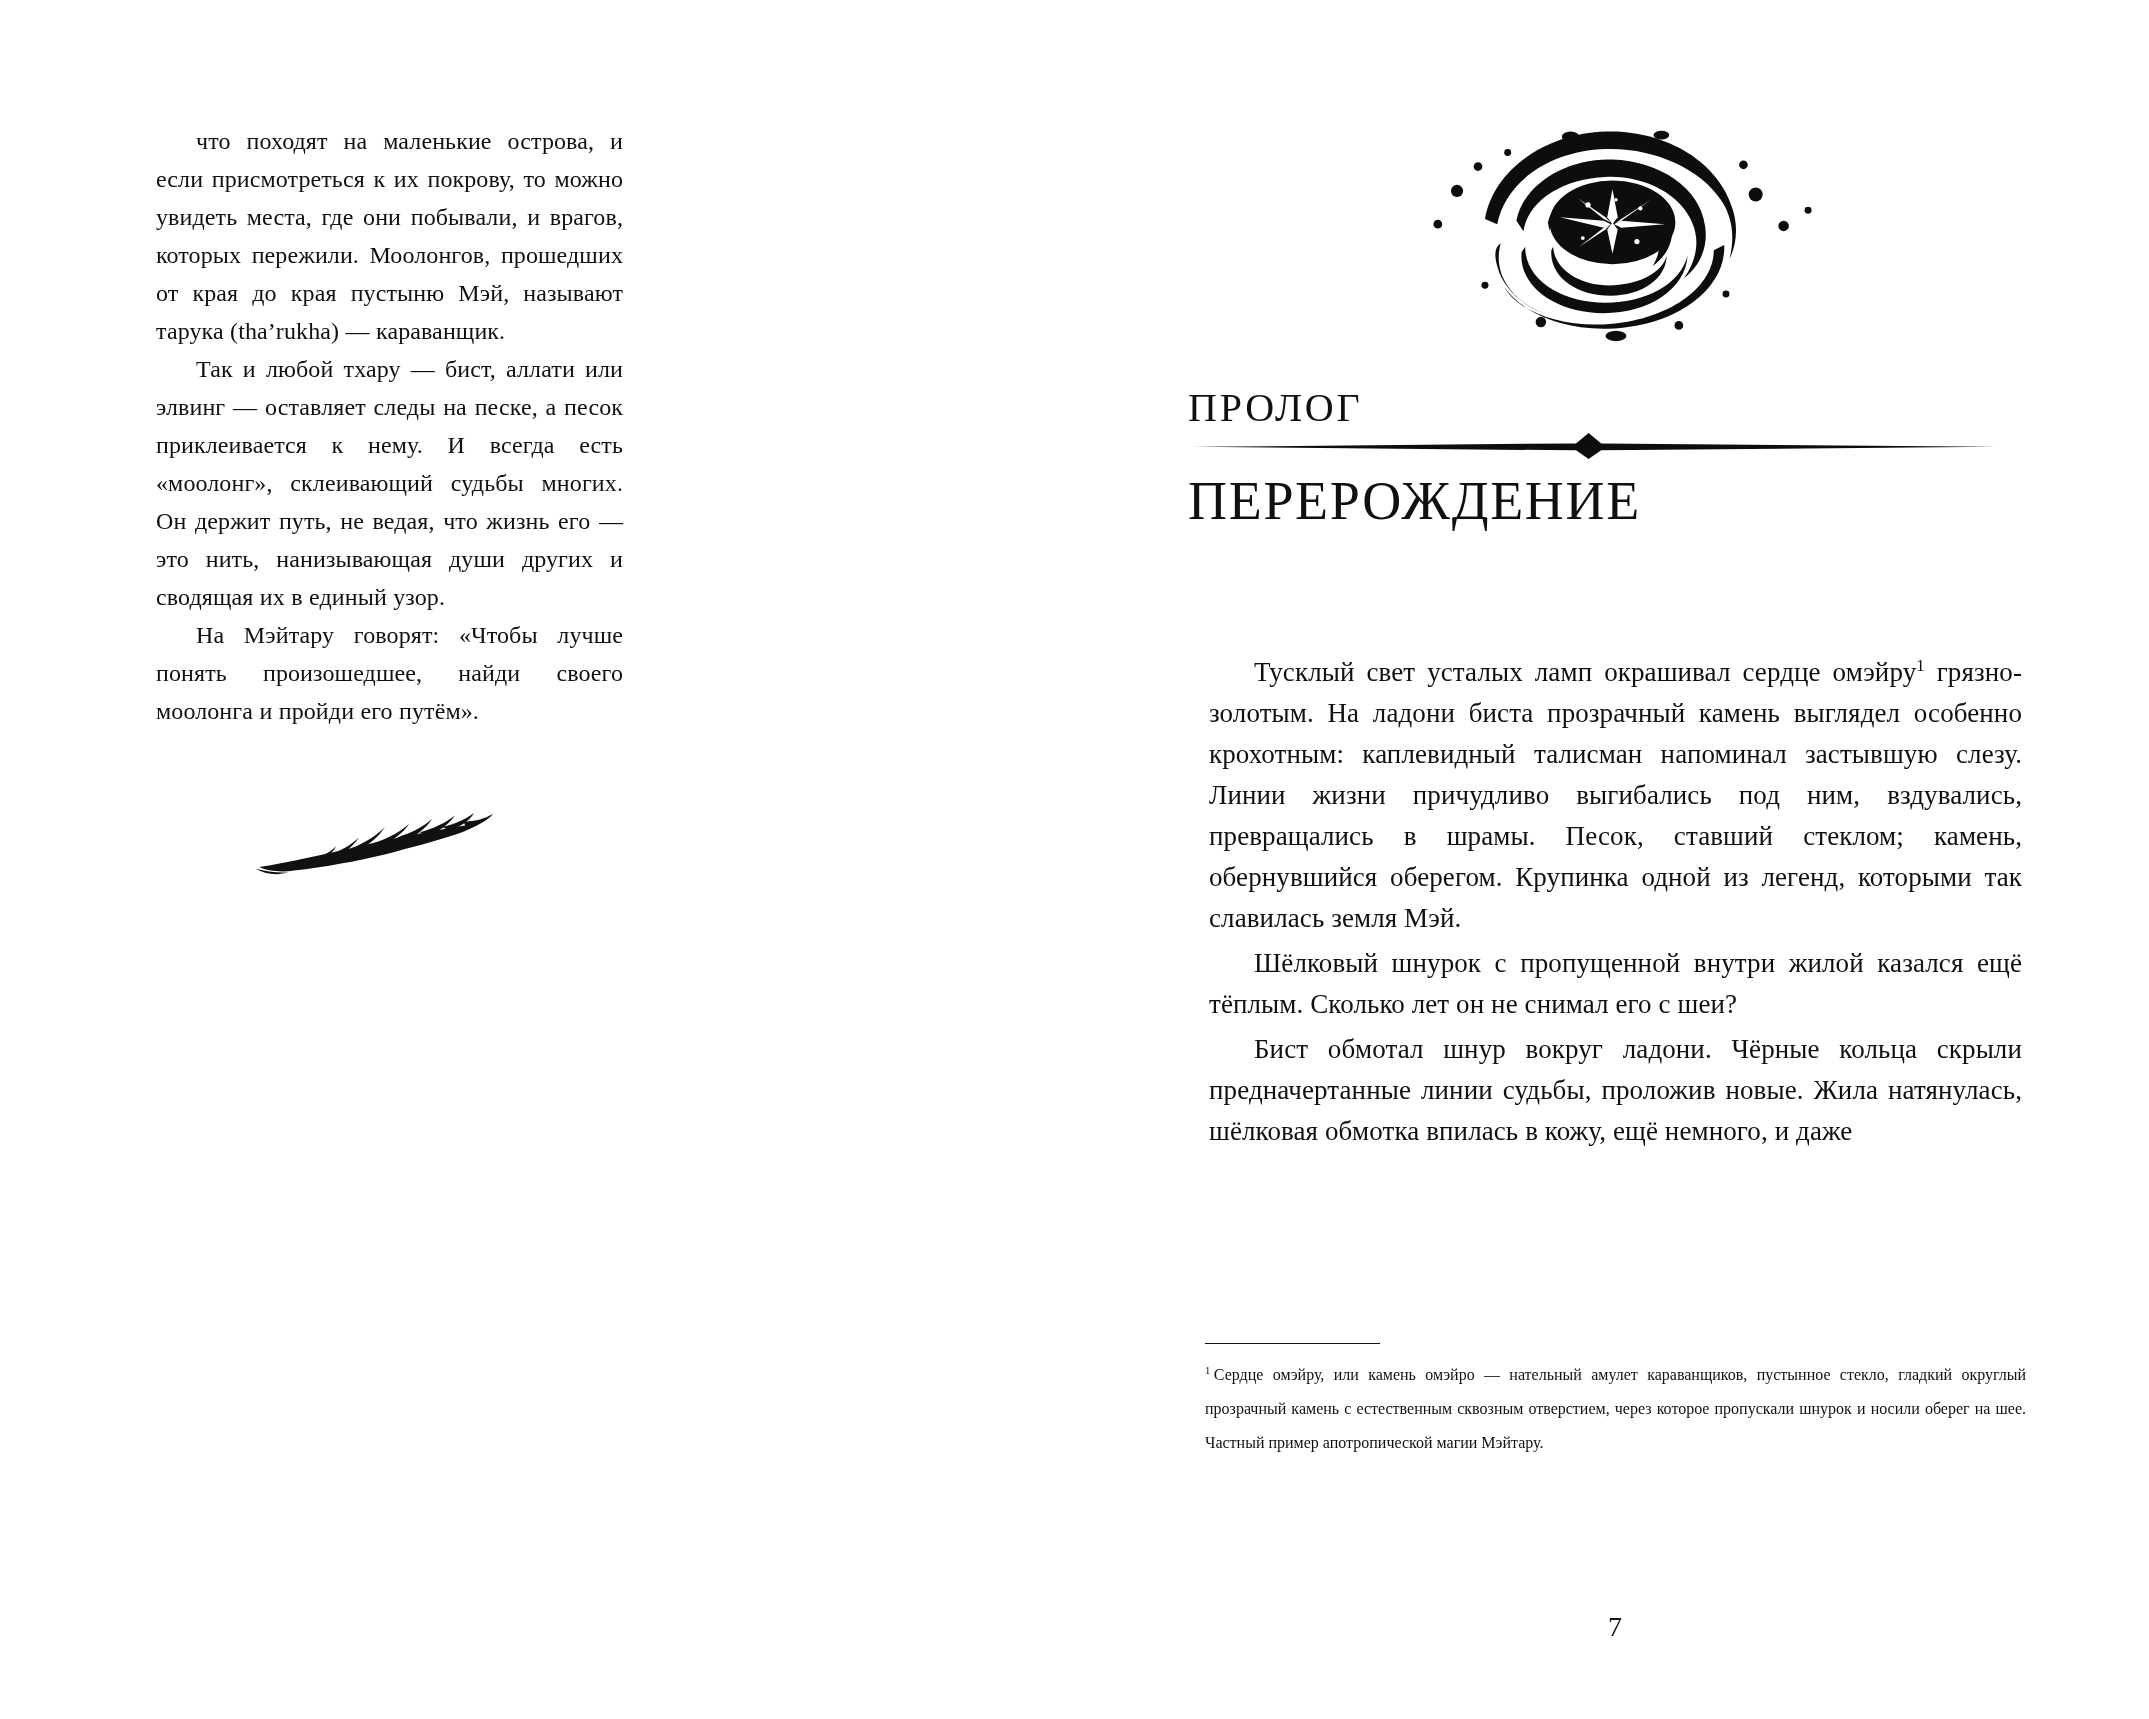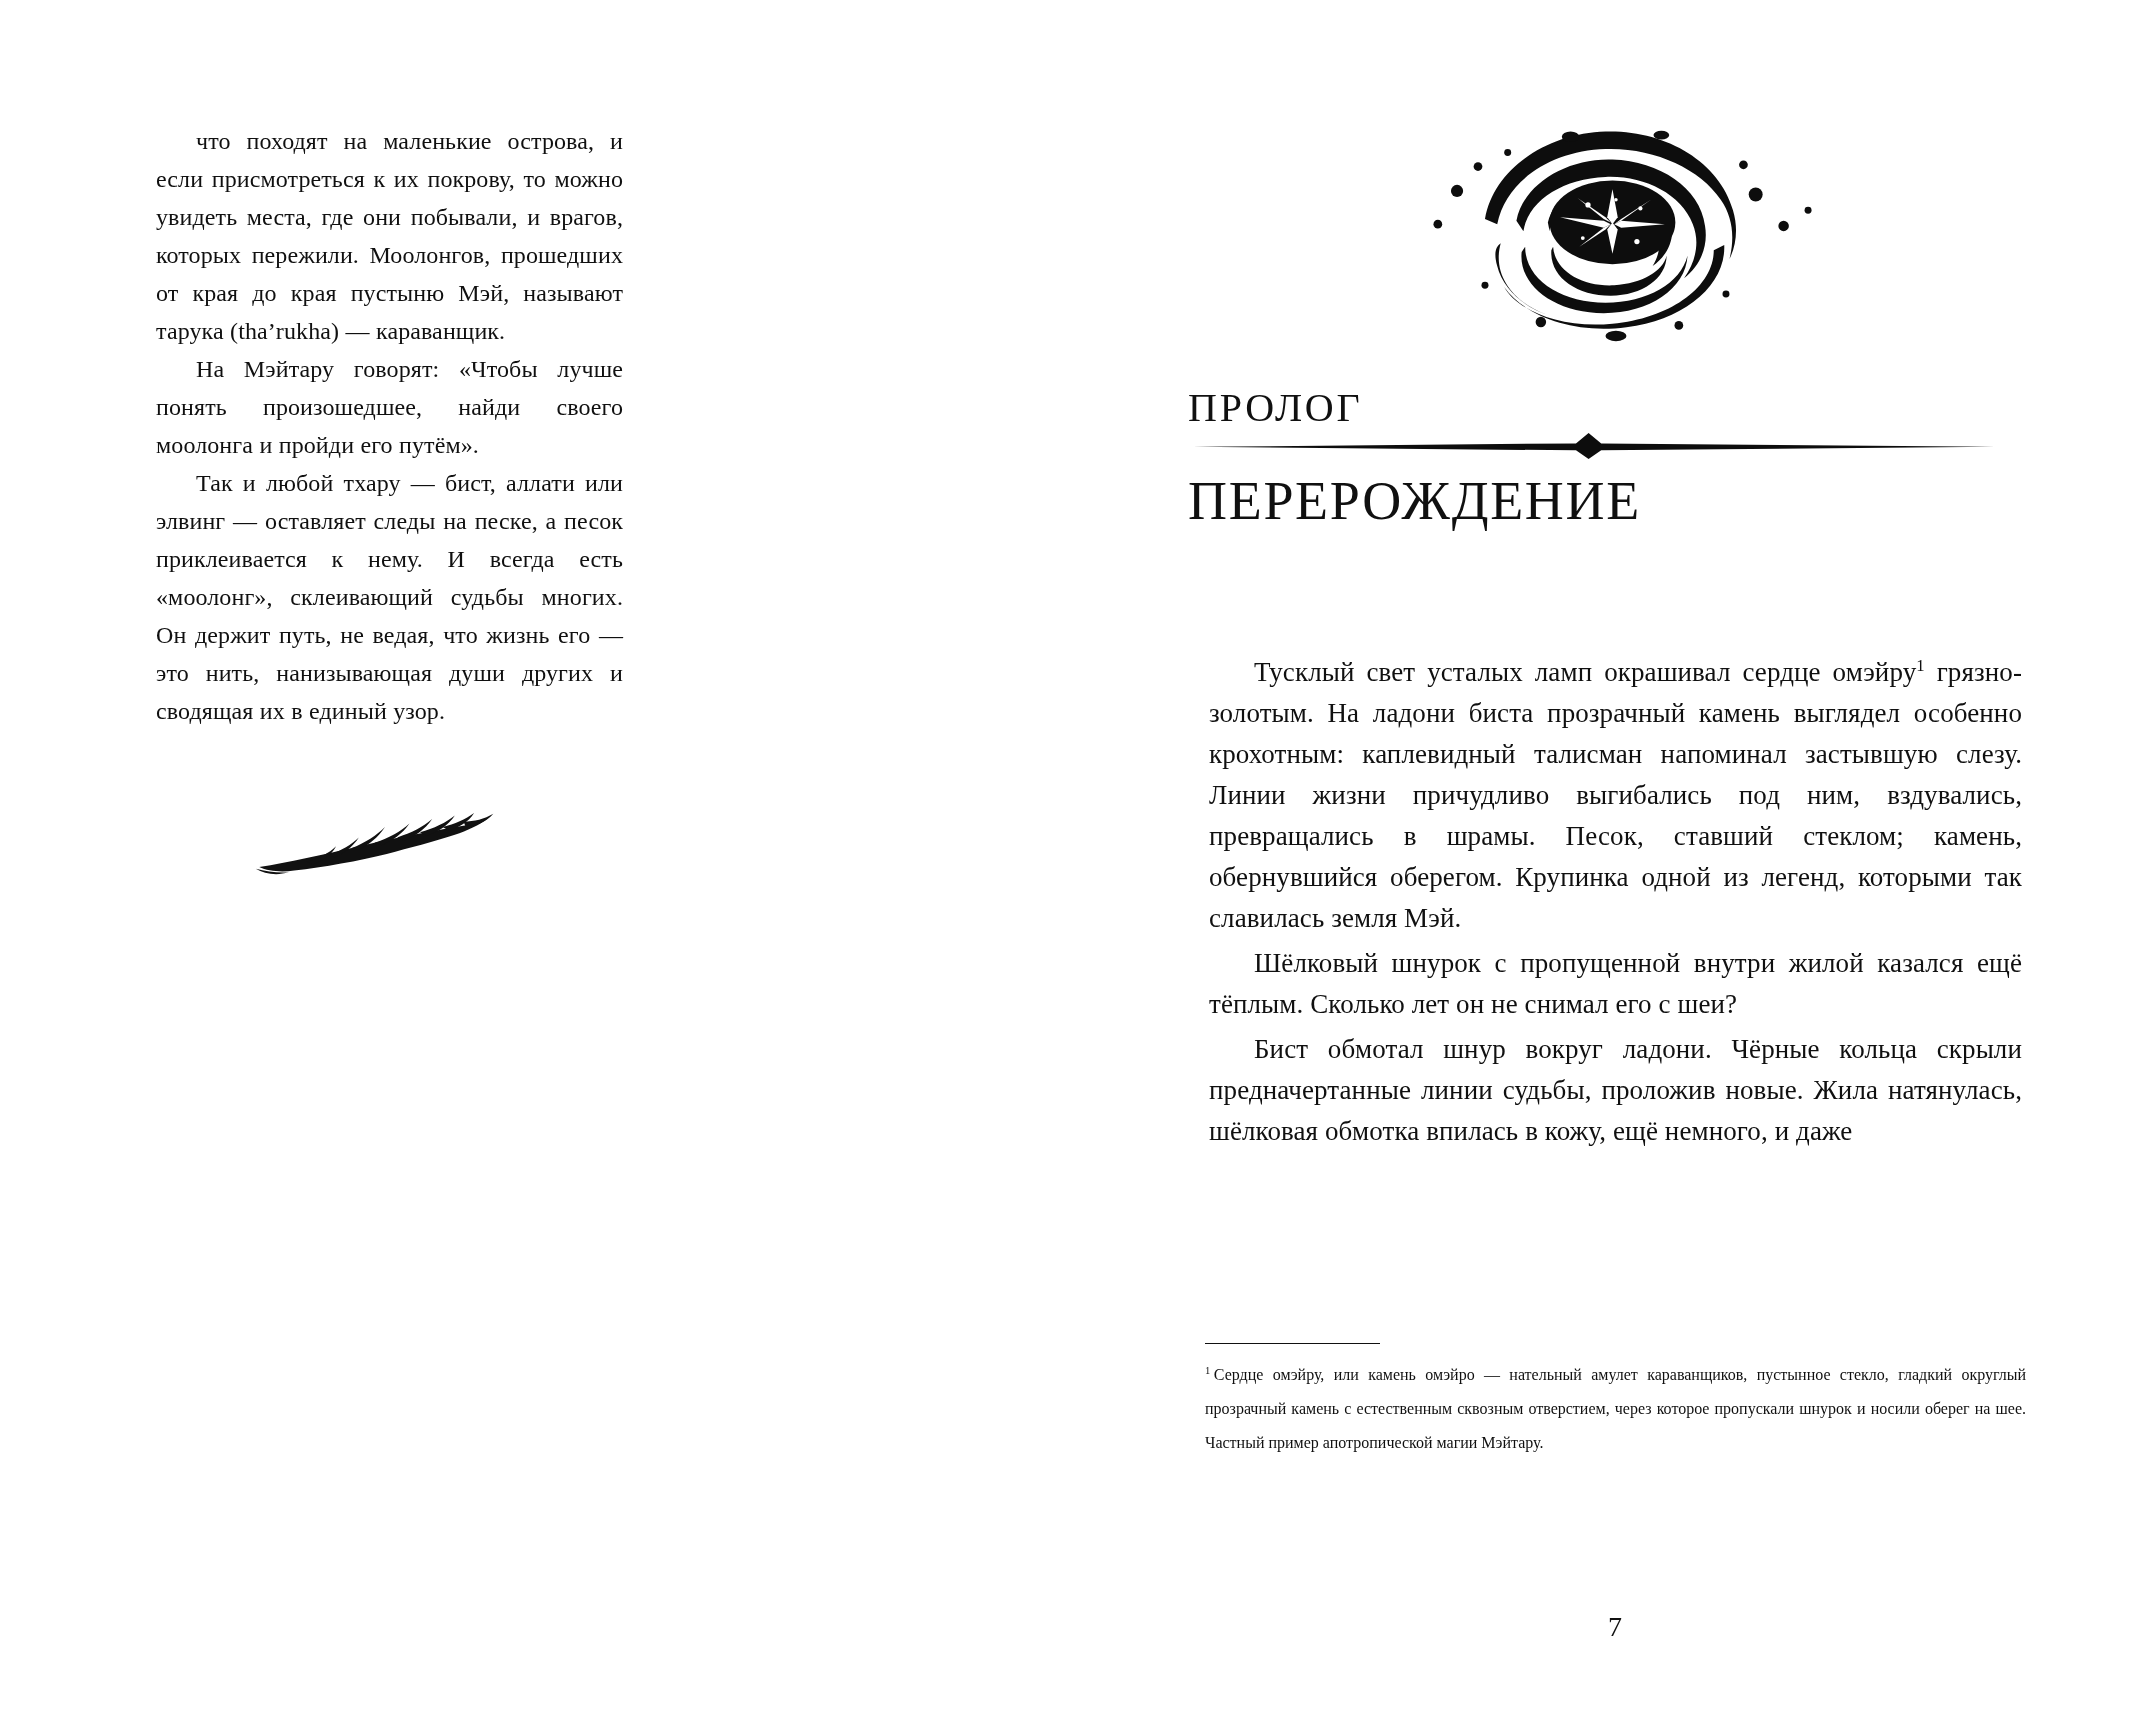--- a/index.html
+++ b/index.html
@@ -173,22 +173,22 @@
 </style>
 </head>
 <body>
 
 <div class="spread">
 
   <div class="page-left">
 
     <div class="left-textblock">
       <p class="indent">что походят на маленькие острова, и если присмо­треться к их покрову, то можно увидеть места, где они побывали, и врагов, которых пережили. Моо­лонгов, прошедших от края до края пустыню Мэй, называют тарука (tha’rukha) — караванщик.</p>
+      <p class="indent">Так и любой тхару — бист, аллати или элвинг — оставляет следы на песке, а песок приклеивается к нему. И всегда есть «моолонг», склеивающий судьбы многих. Он держит путь, не ведая, что жизнь его — это нить, нанизывающая души других и сводящая их в единый узор.</p>
       <p class="indent">На Мэйтару говорят: «Чтобы лучше понять произошедшее, найди своего моолонга и пройди его путём».</p>
-      <p class="indent">Так и любой тхару — бист, аллати или элвинг — оставляет следы на песке, а песок приклеивается к нему. И всегда есть «моолонг», склеивающий судьбы многих. Он держит путь, не ведая, что жизнь его — это нить, нанизывающая души других и сводящая их в единый узор.</p>
     </div>
 
     <div class="feather-wrap">
       <svg width="262" height="79" viewBox="0 0 300 90" aria-hidden="true">
         <g fill="#111111">
           <path d="M6 64 C40 58, 78 50, 112 42 C150 33, 196 24, 238 17 C252 14, 262 11, 268 8
                    C258 16, 244 22, 230 27 C206 35, 178 42, 152 49
                    C120 57, 80 64, 46 68 C32 70, 16 69, 6 64 Z"></path>
           <path d="M112 42 C128 36, 141 27, 150 18 C142 30, 132 38, 120 44 Z"></path>
           <path d="M138 36 C154 31, 168 23, 178 14 C170 26, 158 34, 146 39 Z"></path>

